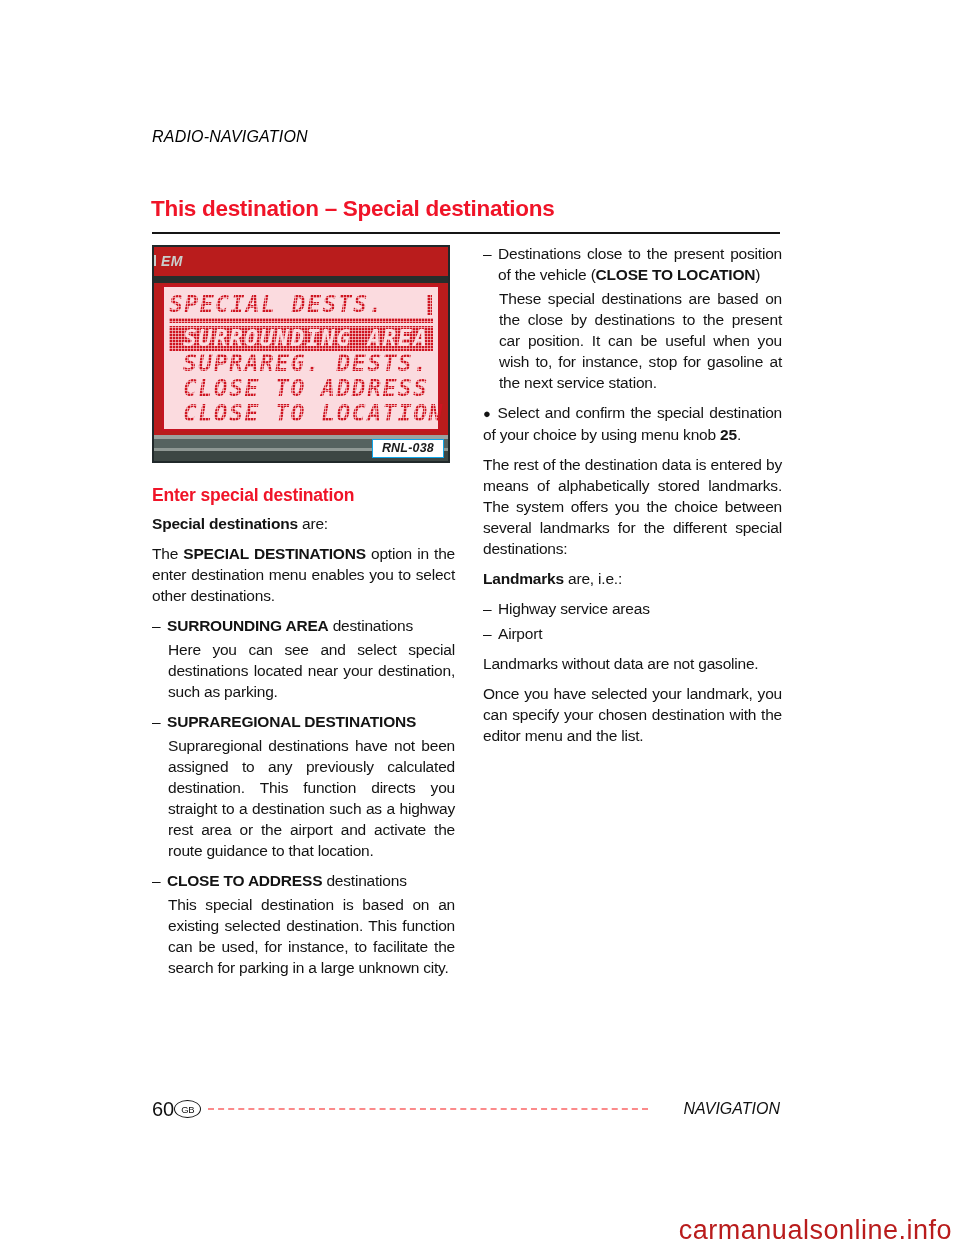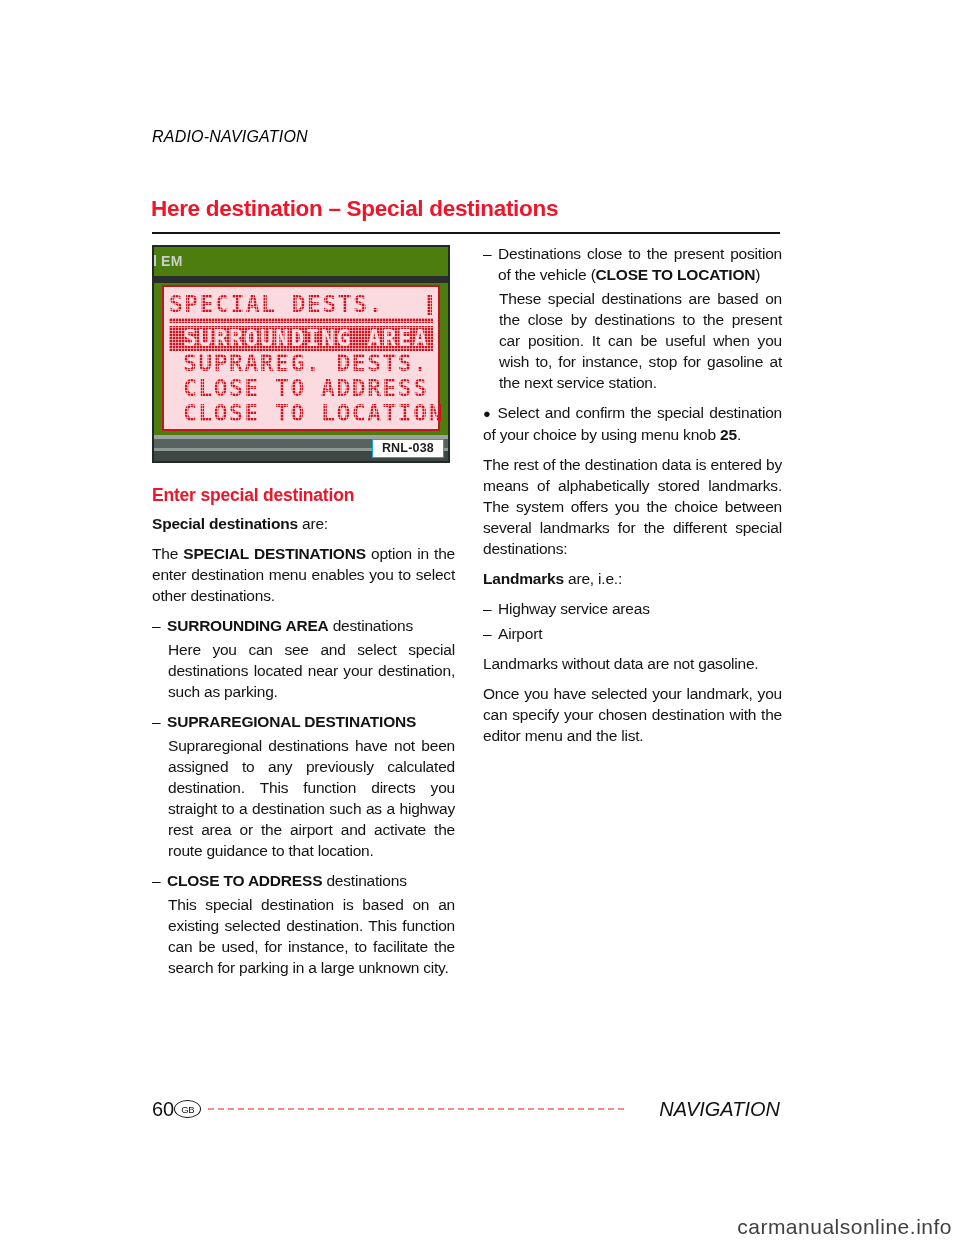--- a/index.html
+++ b/index.html
@@ -8,21 +8,21 @@
 
   .doc-header{position:absolute;left:152px;top:128px;font-size:16px;
               font-style:italic;color:#000;letter-spacing:.2px;}
 
   .main-title{position:absolute;left:151px;top:196px;width:632px;
               font-size:22.5px;font-weight:bold;color:#f01428;letter-spacing:-.3px;}
   .title-rule{position:absolute;left:152px;top:232px;width:628px;height:2px;background:#151515;}
 
   
   .device{position:absolute;left:152px;top:245px;width:298px;height:218px;
-          background:#4d7c0f;border:2px solid #20282a;box-sizing:border-box;overflow:hidden;}
+          background:#b91c1c;border:2px solid #20282a;box-sizing:border-box;overflow:hidden;font-style:italic;}
   .device-topbar{position:absolute;left:0;top:0;right:0;height:29px;}
   .device-label{position:absolute;left:7px;top:6px;font-size:14px;font-weight:bold;
                 color:#c9cfcc;letter-spacing:.5px;}
   .clipped-glyph{position:absolute;left:0;top:8px;width:2px;height:11px;background:#c9cfcc;}
   .device-sep{position:absolute;left:0;top:29px;right:0;height:7px;background:#272e2c;}
 
   .screen{position:absolute;left:8px;top:38px;width:278px;height:146px;box-sizing:border-box;
           background:#fbdbdf;border:2px solid #c41421;padding:5px 5px 0 5px;
           font-family:"DejaVu Sans Mono",monospace;font-weight:bold;color:#cf1420;}
   .screen:after{content:"";position:absolute;inset:0;pointer-events:none;
@@ -63,30 +63,30 @@
   .bullet-para .bullet-marker{font-size:13px;}
 
   
   .page-footer{position:absolute;left:152px;top:1098px;width:628px;height:22px;
                display:flex;align-items:center;}
   .pageno{font-size:20px;color:#111;}
   .gb-badge{width:27px;height:18px;border:1.5px solid #111;border-radius:50%;
             display:flex;align-items:center;justify-content:center;
             font-size:9.5px;font-weight:normal;letter-spacing:-.3px;box-sizing:border-box;}
   .footer-line{flex:1;height:0;border-top:2px dashed #fb8a8a;margin:0 9px 0 7px;}
-  .footer-section{font-size:20px;font-style:italic;color:#111;margin-left:26px;}
+  .footer-section{font-size:16px;font-style:italic;color:#111;margin-left:26px;}
 
-  .watermark{position:absolute;right:8px;top:1215px;font-size:21px;color:#404040;letter-spacing:.5px;}
+  .watermark{position:absolute;right:8px;top:1215px;font-size:27px;color:#b91c1c;letter-spacing:.5px;}
 </style>
 </head>
 <body>
 
 <div class="doc-header">RADIO-NAVIGATION</div>
 
-<div class="main-title">Here destination – Special destinations</div>
+<div class="main-title">This destination – Special destinations</div>
 <div class="title-rule"></div>
 
 <div class="device">
   <div class="device-topbar">
     <div class="clipped-glyph"></div>
     <div class="device-label">EM</div>
   </div>
   <div class="device-sep"></div>
 
   <div class="screen">

